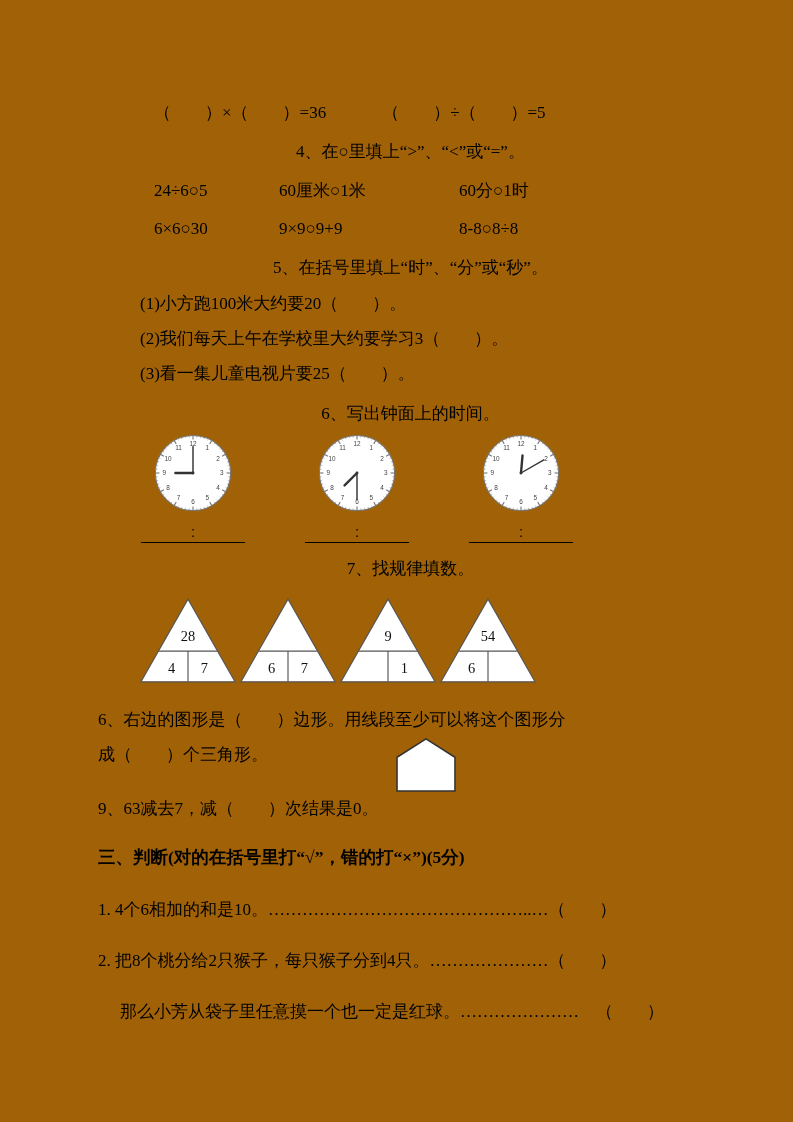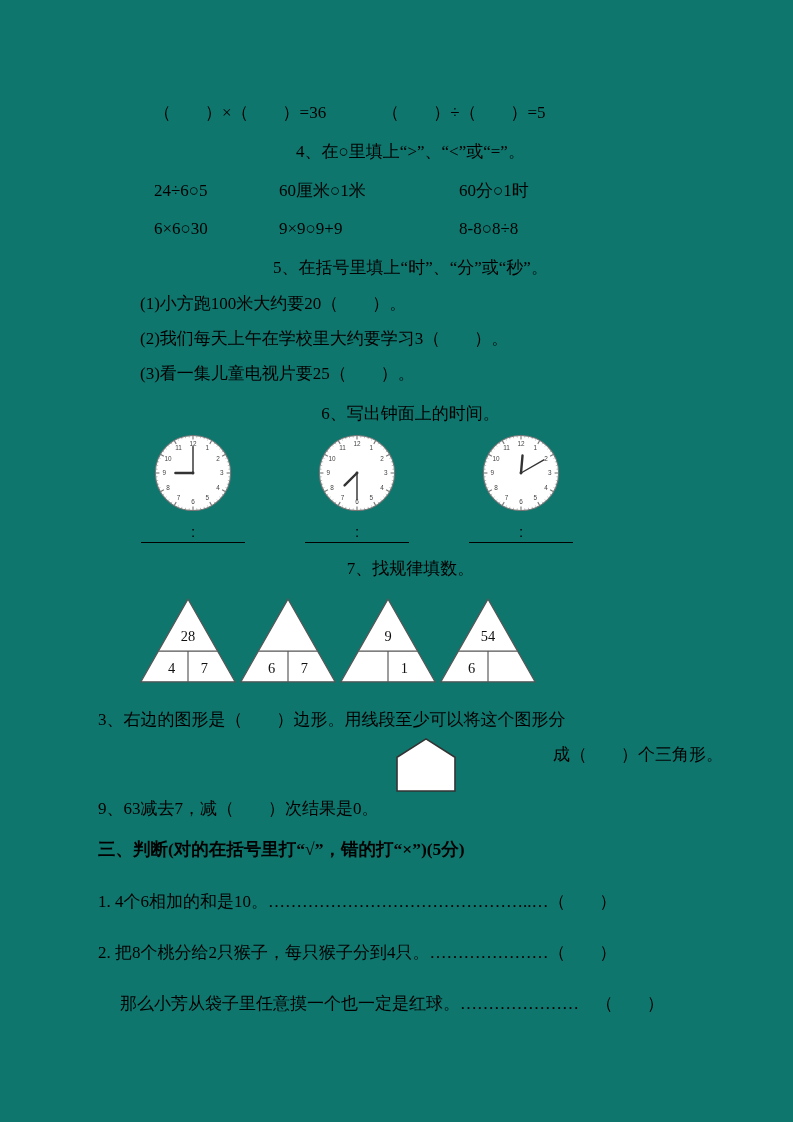--- a/index.html
+++ b/index.html
@@ -1,19 +1,19 @@
 <!DOCTYPE html>
 <html><head>
 <meta charset="utf-8">
 <style>
   html,body{margin:0;padding:0;background:#ffffff;}
   .page{
     position:relative;
     width:793px;height:1122px;
-    background:#0f766e;color:#000;
+    background:#a16207;color:#000;
     font-family:"Liberation Serif","DejaVu Serif",serif;
     font-size:17px;line-height:1.55;
     padding:100px 70px 0 98px;
     box-sizing:border-box;
     overflow:hidden;
   }
   .fill-line{margin-left:56px;}
   .fill-line .part2{margin-left:56px;}
   .q-title{margin-top:13px;text-align:center;}
   .q4-grid{
@@ -28,24 +28,24 @@
   .clock-svg{width:80px;height:80px;display:block;}
   .clock-answer{
     width:104px;text-align:center;
     border-bottom:1.4px solid #000;
     margin-top:8px;line-height:21px;
     font-family:"Liberation Sans",sans-serif;font-size:15px;
   }
   .triangles-row{display:flex;margin-left:40px;margin-top:14px;}
   .tri-svg{width:100px;height:89px;display:block;}
   .q8{position:relative;margin-top:22px;}
-  .q8-line2{margin-top:8px;text-align:right;}
+  .q8-line2{margin-top:8px;}
   .house-svg{position:absolute;left:296px;top:30px;width:64px;height:56px;}
   .q9{margin-top:28px;}
-  .sec3-title{margin-top:14px;font-weight:bold;font-size:17.5px;}
+  .sec3-title{margin-top:22px;font-weight:bold;font-size:17.5px;}
   .judge-line{margin-top:25px;}
   .judge-line.indent{margin-left:22px;}
 </style>
 </head>
 <body>
 
 <div class="page">
 
   <div class="fill-line">
     <span class="part1">（　　）×（　　）=36</span><span class="part2">（　　）÷（　　）=5</span>
@@ -340,21 +340,21 @@
       <svg viewBox="0 0 104 92" class="tri-svg">
         <polygon points="52,3 3,89 101,89" fill="#fff" stroke="#555" stroke-width="1.2"></polygon>
         <line x1="21.5" y1="57" x2="82.5" y2="57" stroke="#555" stroke-width="1.2"></line>
         <line x1="52" y1="57" x2="52" y2="89" stroke="#555" stroke-width="1.2"></line>
         <text x="52" y="47" text-anchor="middle" font-size="15" fill="#111" font-family="Liberation Serif, serif">54</text>
         <text x="35" y="80" text-anchor="middle" font-size="15" fill="#111" font-family="Liberation Serif, serif">6</text>
       </svg>
     </div>
 
   <div class="q8">
-    <div>3、右边的图形是（　　）边形。用线段至少可以将这个图形分</div>
+    <div>6、右边的图形是（　　）边形。用线段至少可以将这个图形分</div>
     <div class="q8-line2">成（　　）个三角形。</div>
     <svg class="house-svg" viewBox="0 0 66 58">
       <polygon points="33,2 63,21 63,56 3,56 3,21" fill="#ffffff" stroke="#333333" stroke-width="1.6"></polygon>
     </svg>
   </div>
 
   <div class="q9">9、63减去7，减（　　）次结果是0。</div>
 
   <div class="sec3-title">三、判断(对的在括号里打“√”，错的打“×”)(5分)</div>
   <div class="judge-line">1. 4个6相加的和是10。………………………………………..…（　　）</div>

